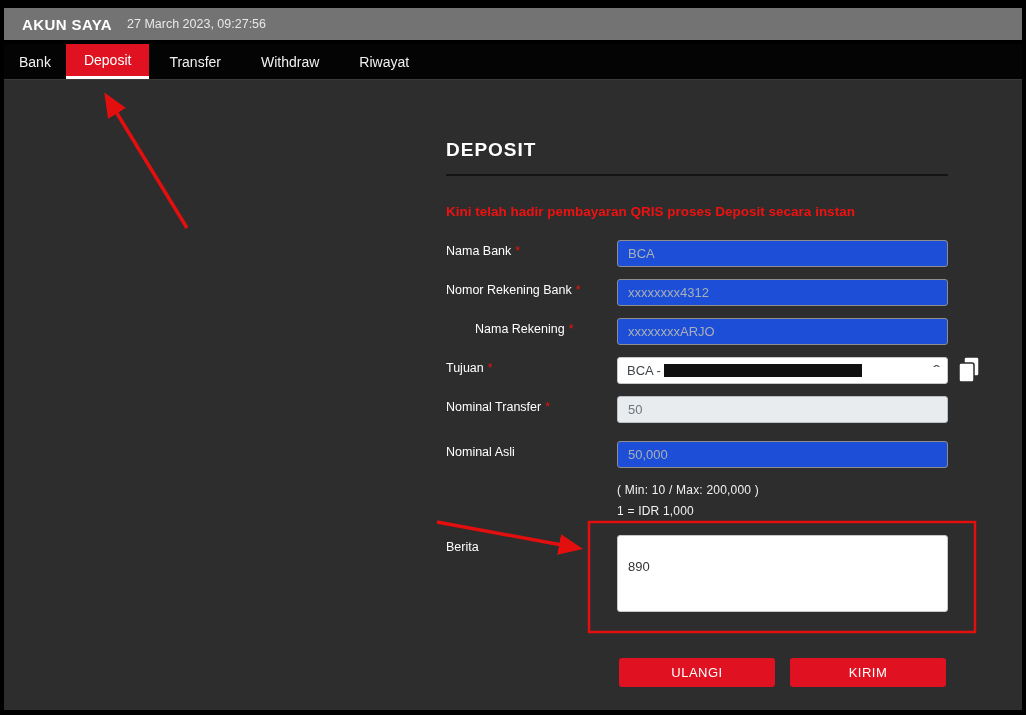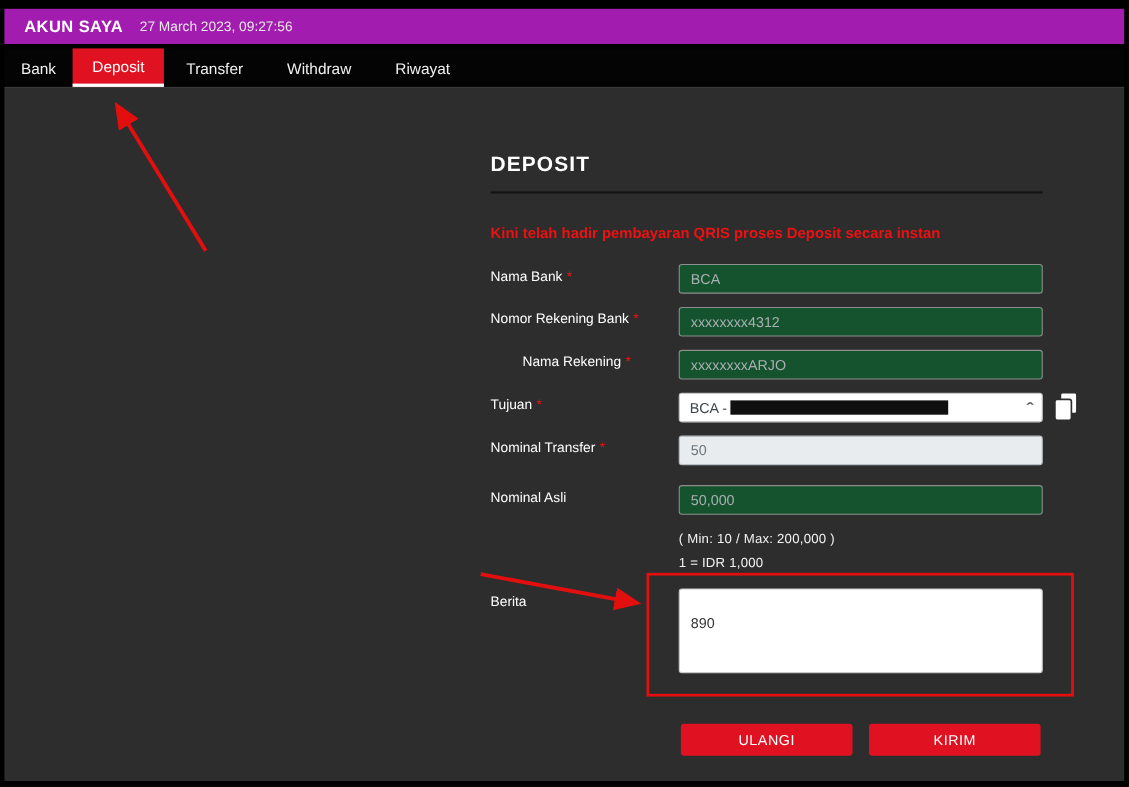--- a/index.html
+++ b/index.html
@@ -1,20 +1,20 @@
 <!DOCTYPE html>
 <html style="--accent-red: #e01222; --notice-red: #ee1111; --annotation-red: #e30f0f; --background: #2d2d2d; --nav-black: #040404;"><head>
 <meta charset="utf-8">
 <style>
   * { margin:0; padding:0; box-sizing:border-box; }
   html,body { width:1026px; height:715px; background:#000; font-family:"Liberation Sans", sans-serif; overflow:hidden; }
   .page { position:absolute; left:0; top:0; width:1026px; height:715px; background:#000; }
 
   
-  .header-bar { position:absolute; left:4px; top:8px; width:1018px; height:32px; background:#a21caf; display:flex; align-items:center; }
+  .header-bar { position:absolute; left:4px; top:8px; width:1018px; height:32px; background:#737373; display:flex; align-items:center; }
   .app-title { margin-left:18px; font-size:15px; font-weight:bold; color:#ffffff; letter-spacing:.4px; }
   .datetime { margin-left:15px; font-size:12.5px; color:#e8e8e8; }
 
   
   .nav-bar { position:absolute; left:4px; top:44px; width:1018px; height:36px; background:#040404; display:flex; border-bottom:1px solid #3a3a3a; }
   .tab { display:flex; align-items:center; padding:0 20px; color:#f1f1f1; font-size:14px; font-weight:normal; cursor:pointer; }
   .tab:first-child { padding:0 15px; }
   .tab.active { background:var(--accent-red); border-bottom:3px solid #fff; padding:0 18px; color:#fff; }
 
   
@@ -22,21 +22,21 @@
 
   .deposit-title { position:absolute; left:446px; top:139px; font-size:19px; font-weight:bold; color:#fff; letter-spacing:1px; }
   .title-rule { position:absolute; left:446px; top:174px; width:502px; height:2px; background:#141414; }
   .notice { position:absolute; left:446px; top:204px; font-size:13.5px; font-weight:bold; color:var(--notice-red); }
 
   .field-label { position:absolute; left:446px; font-size:12.5px; font-weight:normal; color:#fff; }
   .req { color:var(--notice-red); margin-left:4px; }
 
   .ctl { position:absolute; left:617px; width:331px; height:27px; border-radius:3px; font-family:"Liberation Sans", sans-serif; font-size:13px; }
   input.ctl { padding:0 10px; outline:none; }
-  .input-dark { background:#14532d; border:1px solid #8d8d8d; color:#a9afb4; }
+  .input-dark { background:#1d4ed8; border:1px solid #8d8d8d; color:#a9afb4; }
   .input-light { background:#e9ecef; border:1px solid #b9bfc4; color:#6c757d; }
 
   .select-box { background:#fff; border:1px solid #c8c8c8; display:flex; align-items:center; padding:0 9px; color:#3f454a; cursor:pointer; }
   .redaction-bar { width:198px; height:13px; background:#101010; margin-left:3px; }
   .chevron-down { margin-left:auto; font-size:13px; color:#555; font-weight:bold; transform:scaleX(1.4); }
 
   .copy-btn { position:absolute; left:956px; top:355px; width:26px; height:30px; background:none; border:none; cursor:pointer; }
 
   .hint { position:absolute; left:617px; font-size:12px; font-weight:normal; color:#f2f2f2; letter-spacing:.2px; }
 

